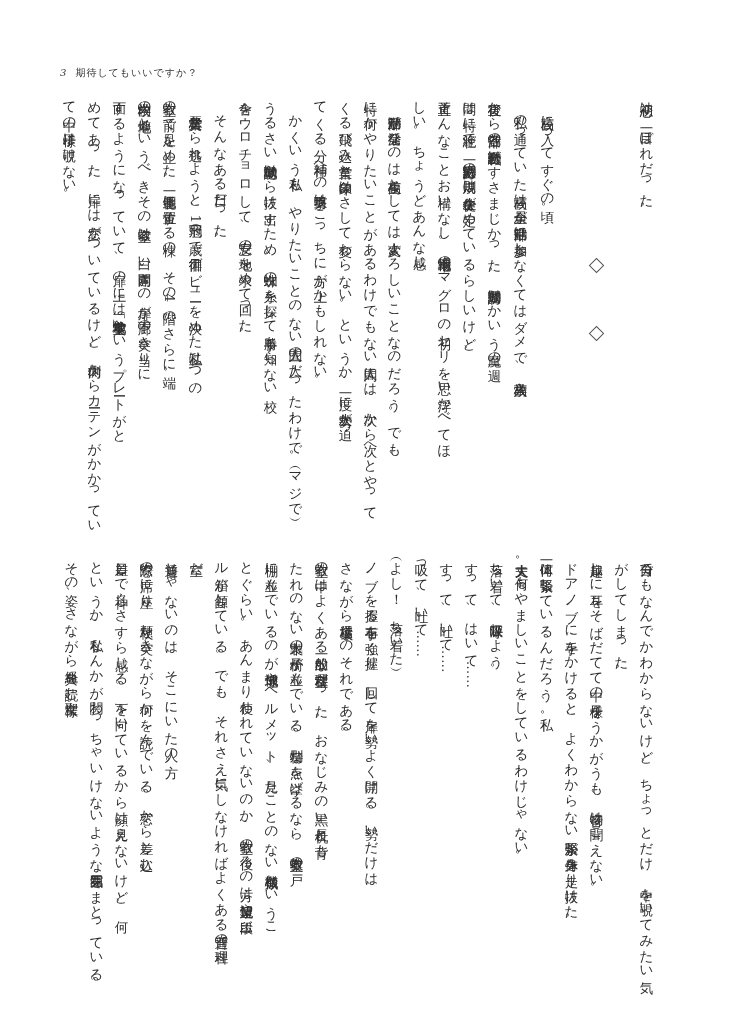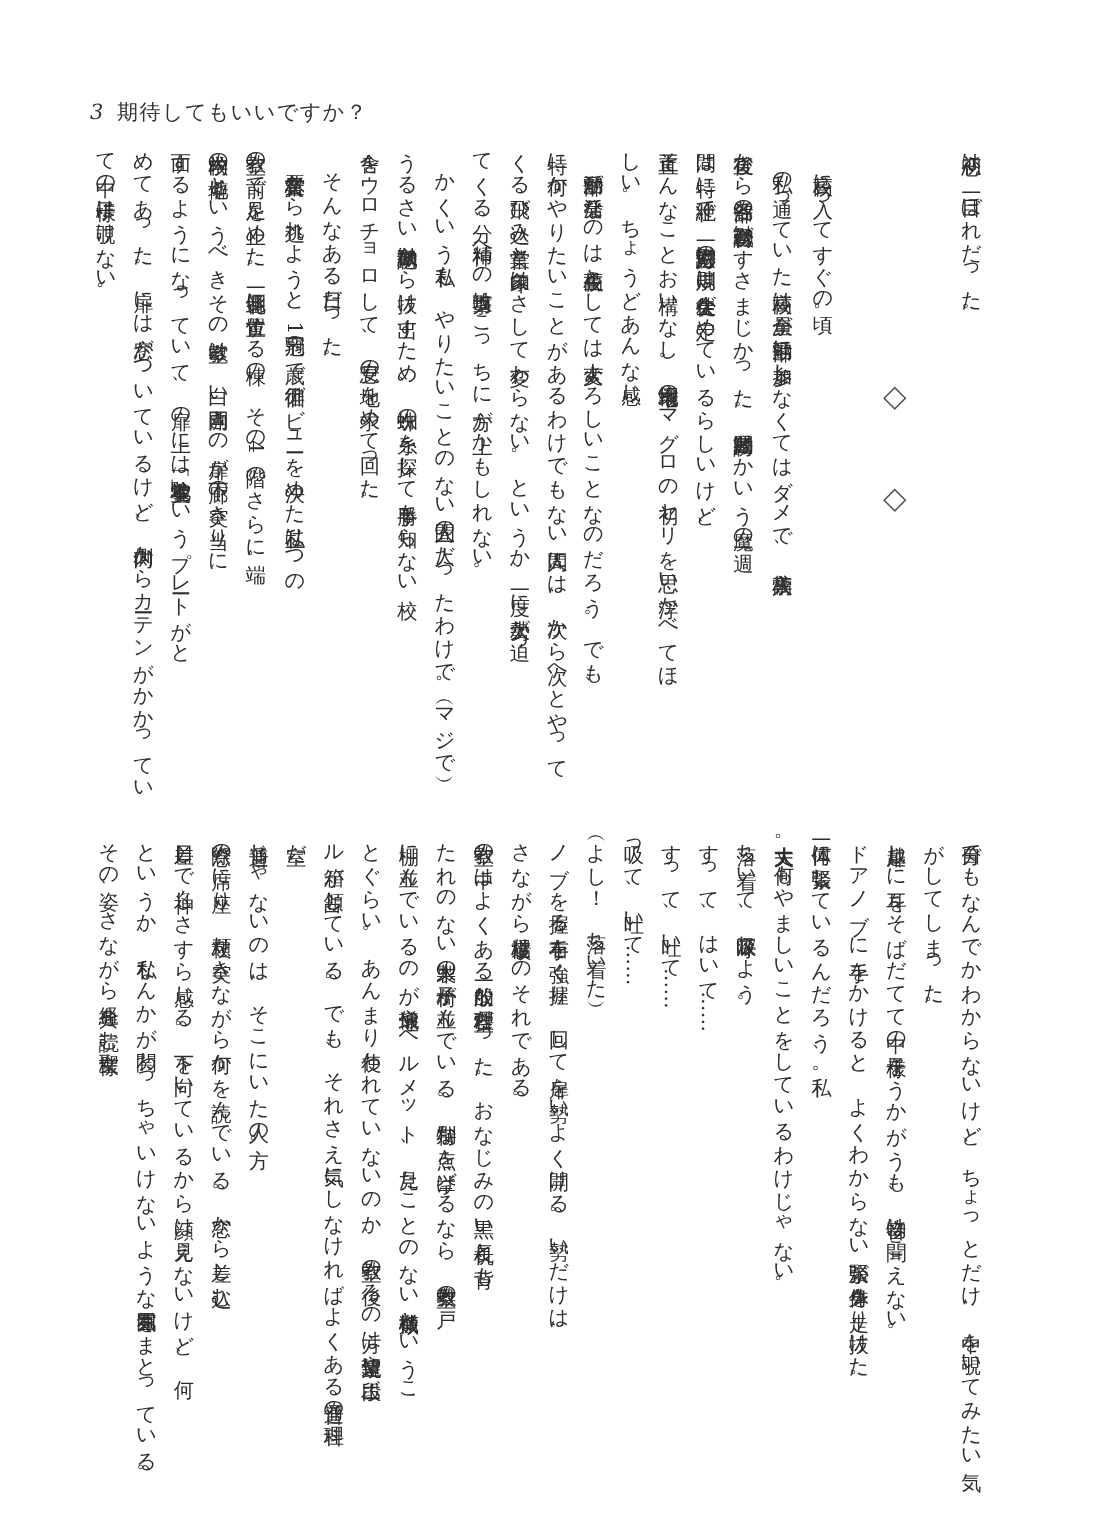--- a/index.html
+++ b/index.html
@@ -4,21 +4,21 @@
   <style>
     html, body { margin: 0; padding: 0; }
     body {
       width: 729px; height: 1024px; background: #ffffff;
       position: relative; overflow: hidden;
       font-family: "DejaVu Serif", "Liberation Serif", serif;
       color: #2e2e2e;
     }
     .header {
       position: absolute; left: 60px; top: 66px;
-      font-size: 14px; letter-spacing: 1px; color: #333;
+      font-size: 10px; letter-spacing: 1px; color: #333;
       white-space: nowrap;
     }
     .header .num { font-style: italic; margin-right: 8px; }
     .block { position: absolute; }
     .col {
       position: absolute;
       writing-mode: vertical-rl;
       font-size: 13.5px;
       line-height: 1;
       letter-spacing: 0.2px;

